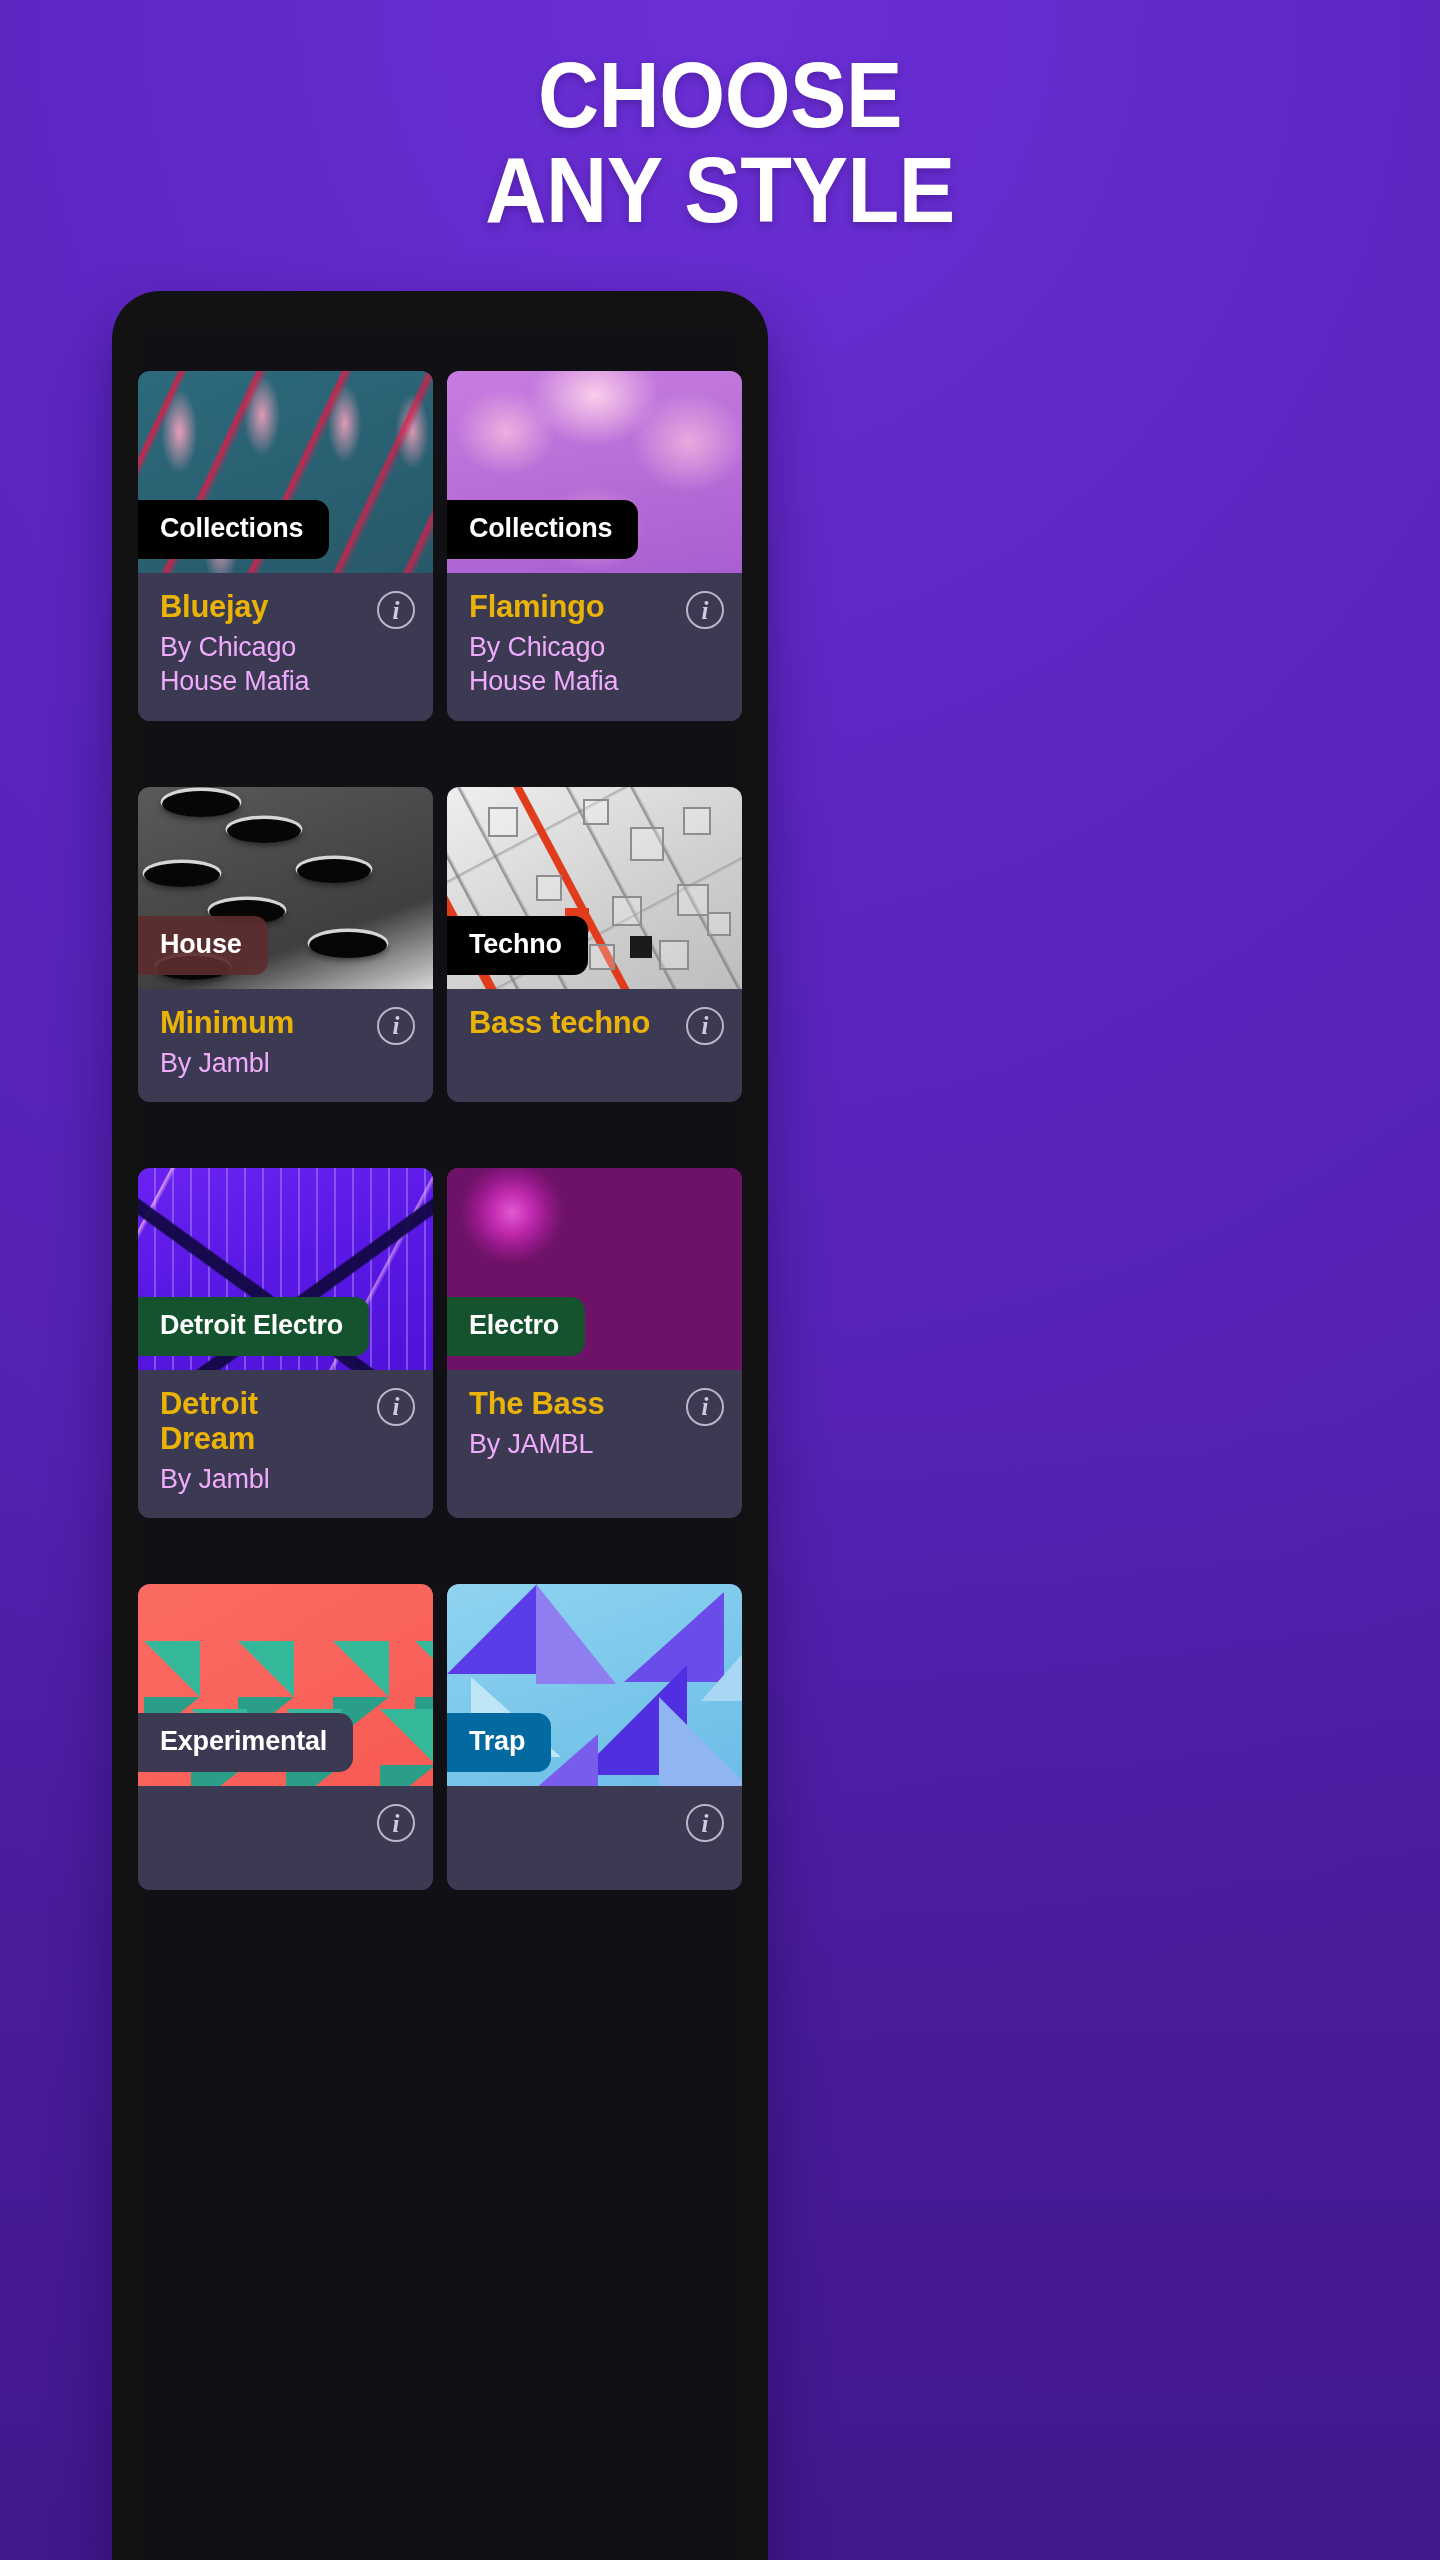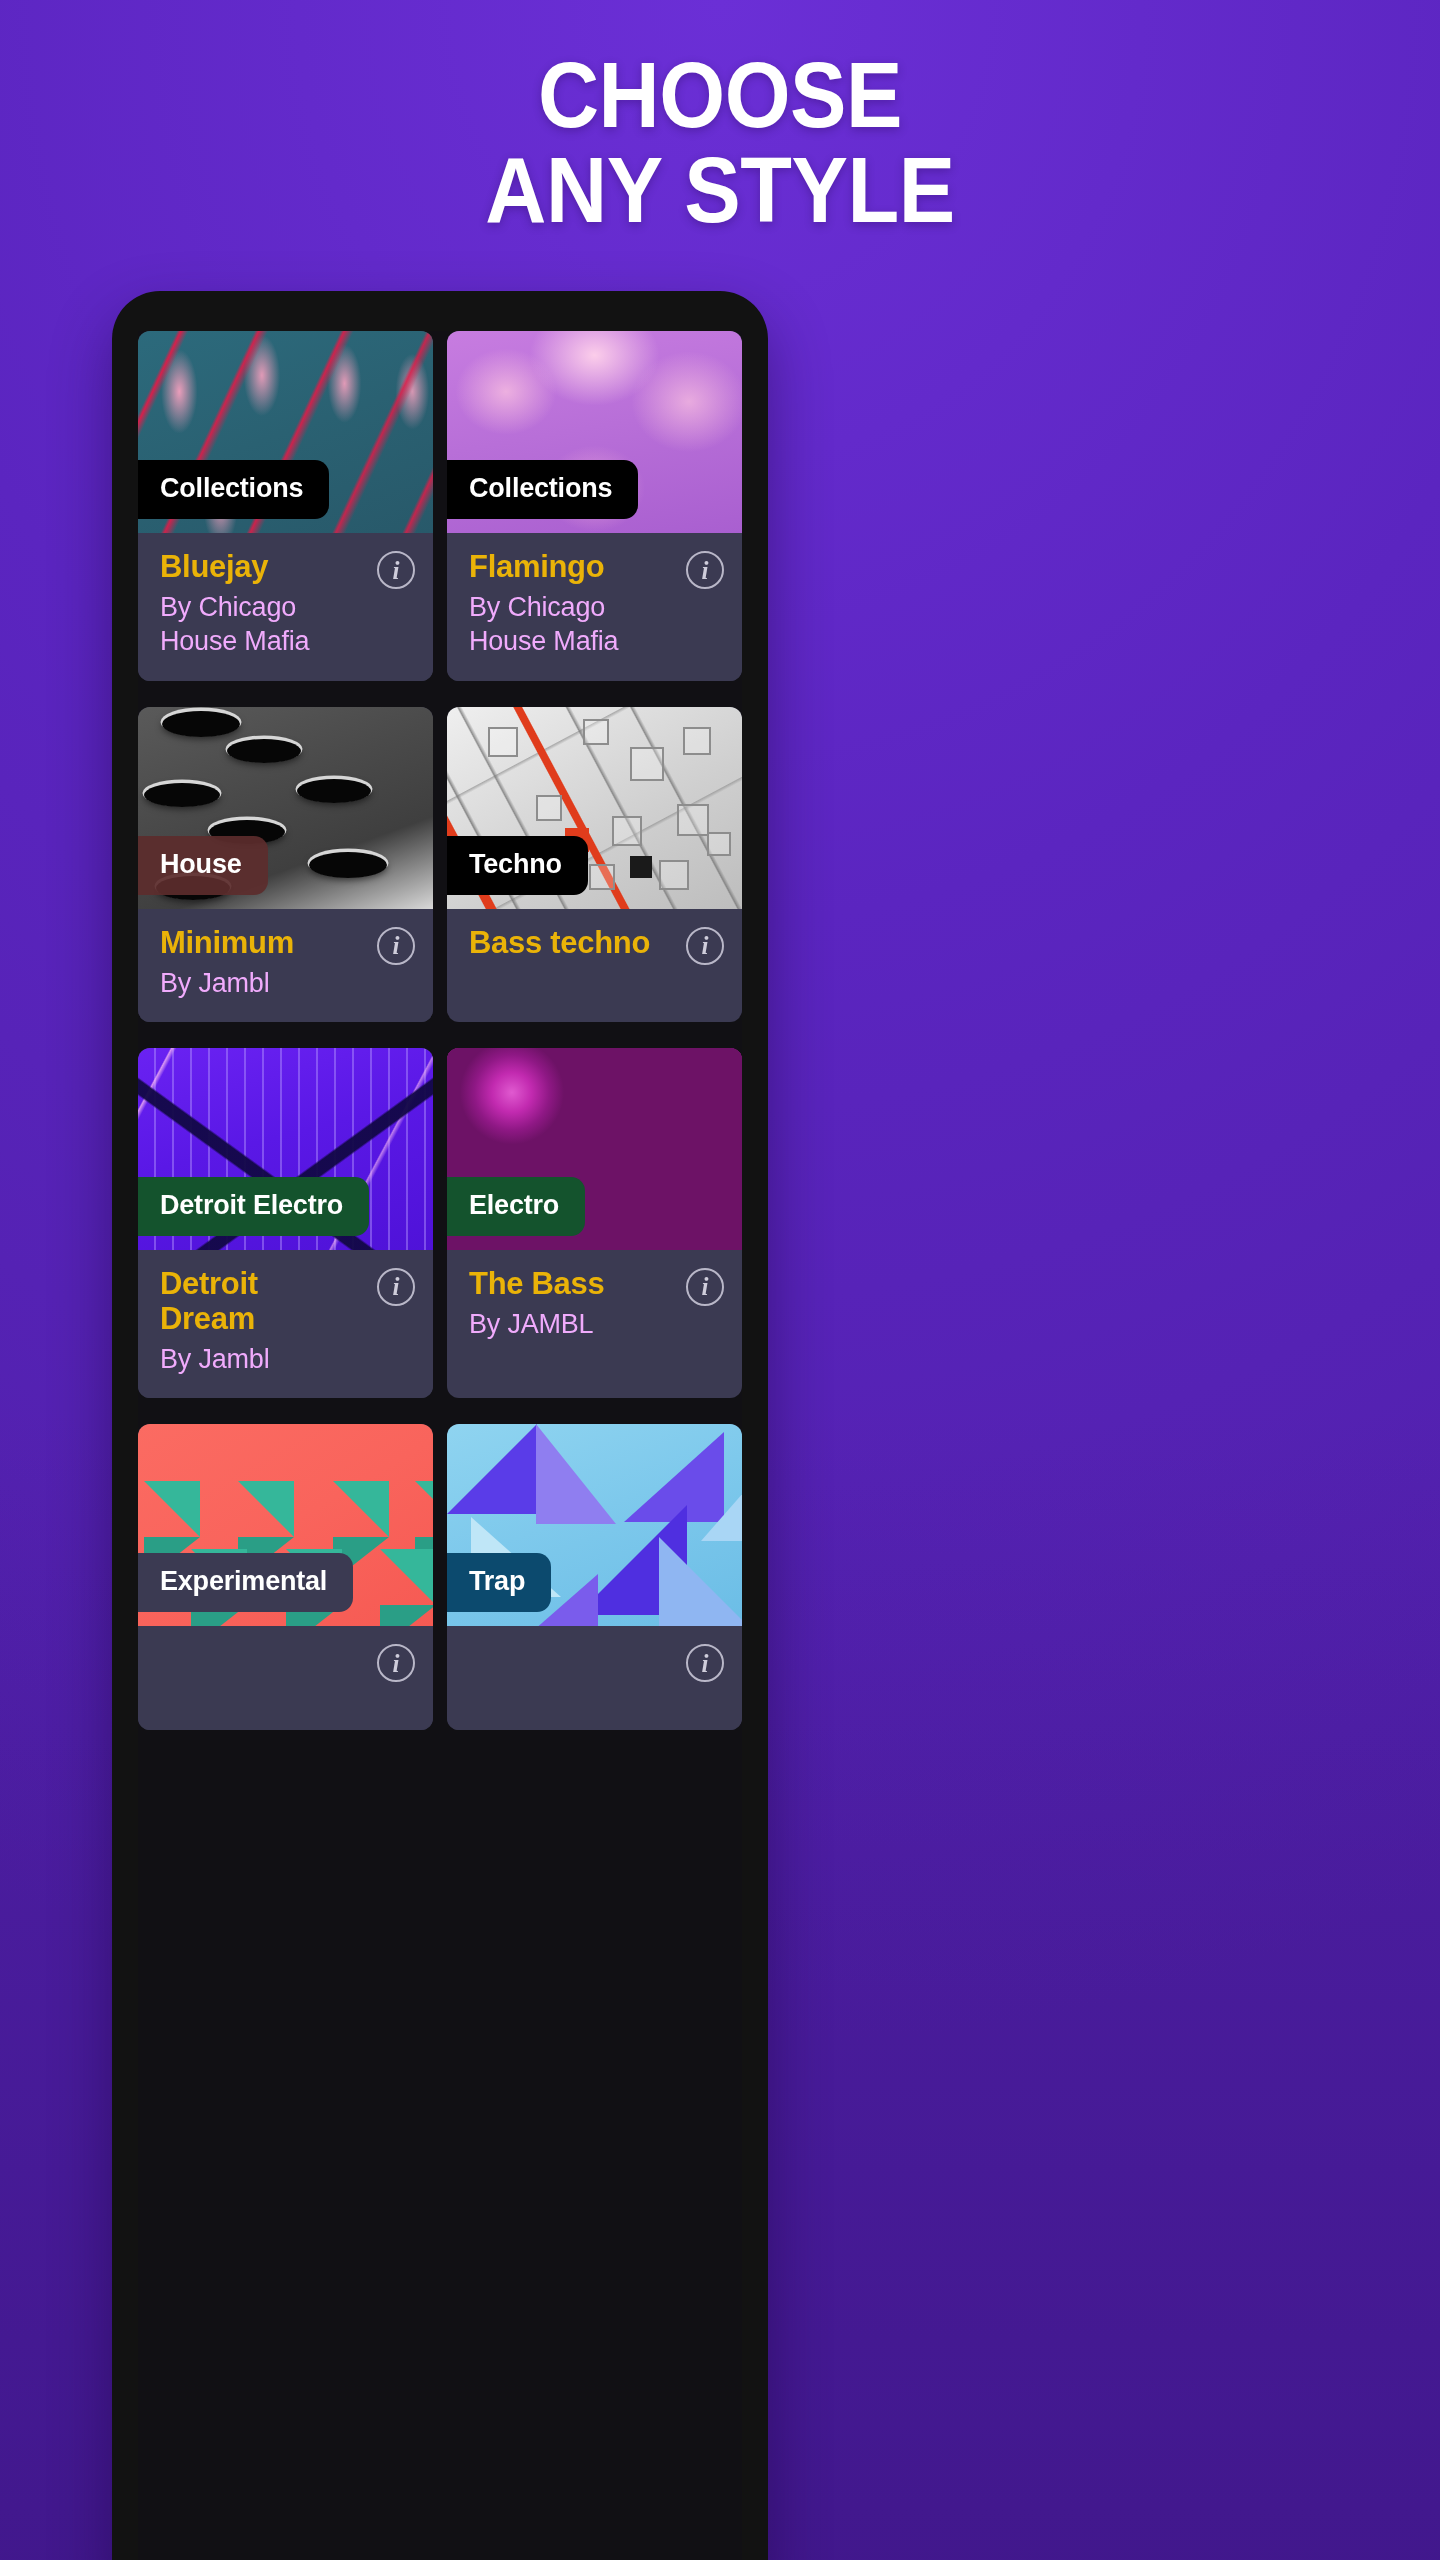--- a/index.html
+++ b/index.html
@@ -60,20 +60,21 @@
     row-gap:26px;
     padding:0;
   }
 
   
   .card{
     position:relative;
     border-radius:12px;
     overflow:hidden;
     background:#3b3a52;
+    margin-top:40px;
   }
   .card-media{
     position:relative;
     height:202px;
     overflow:hidden;
   }
   .card-media .art{position:absolute;inset:0;}
   .badge{
     position:absolute;
     left:-22px;
@@ -224,21 +225,21 @@
   .art-trap{
     background:linear-gradient(160deg,#8fd4f0 0%,#7ec9ec 45%,#6bbde6 100%);
   }
   .art-trap .tri{position:absolute;width:0;height:0;}
 
   
   .bg-black{background:#000;}
   .bg-maroon{background:rgba(92,45,45,.92);}
   .bg-violet{background:#14532d;}
   .bg-slate{background:#3b3a52;}
-  .bg-plum{background:#0c4a6e;}
+  .bg-plum{background:#0369a1;}
 </style>
 </head>
 <body>
 
 <div class="bg"></div>
 <div class="bg-vig"></div>
 
 <div class="headline">
   <span class="ln">CHOOSE</span>
   <span class="ln">ANY STYLE</span>

